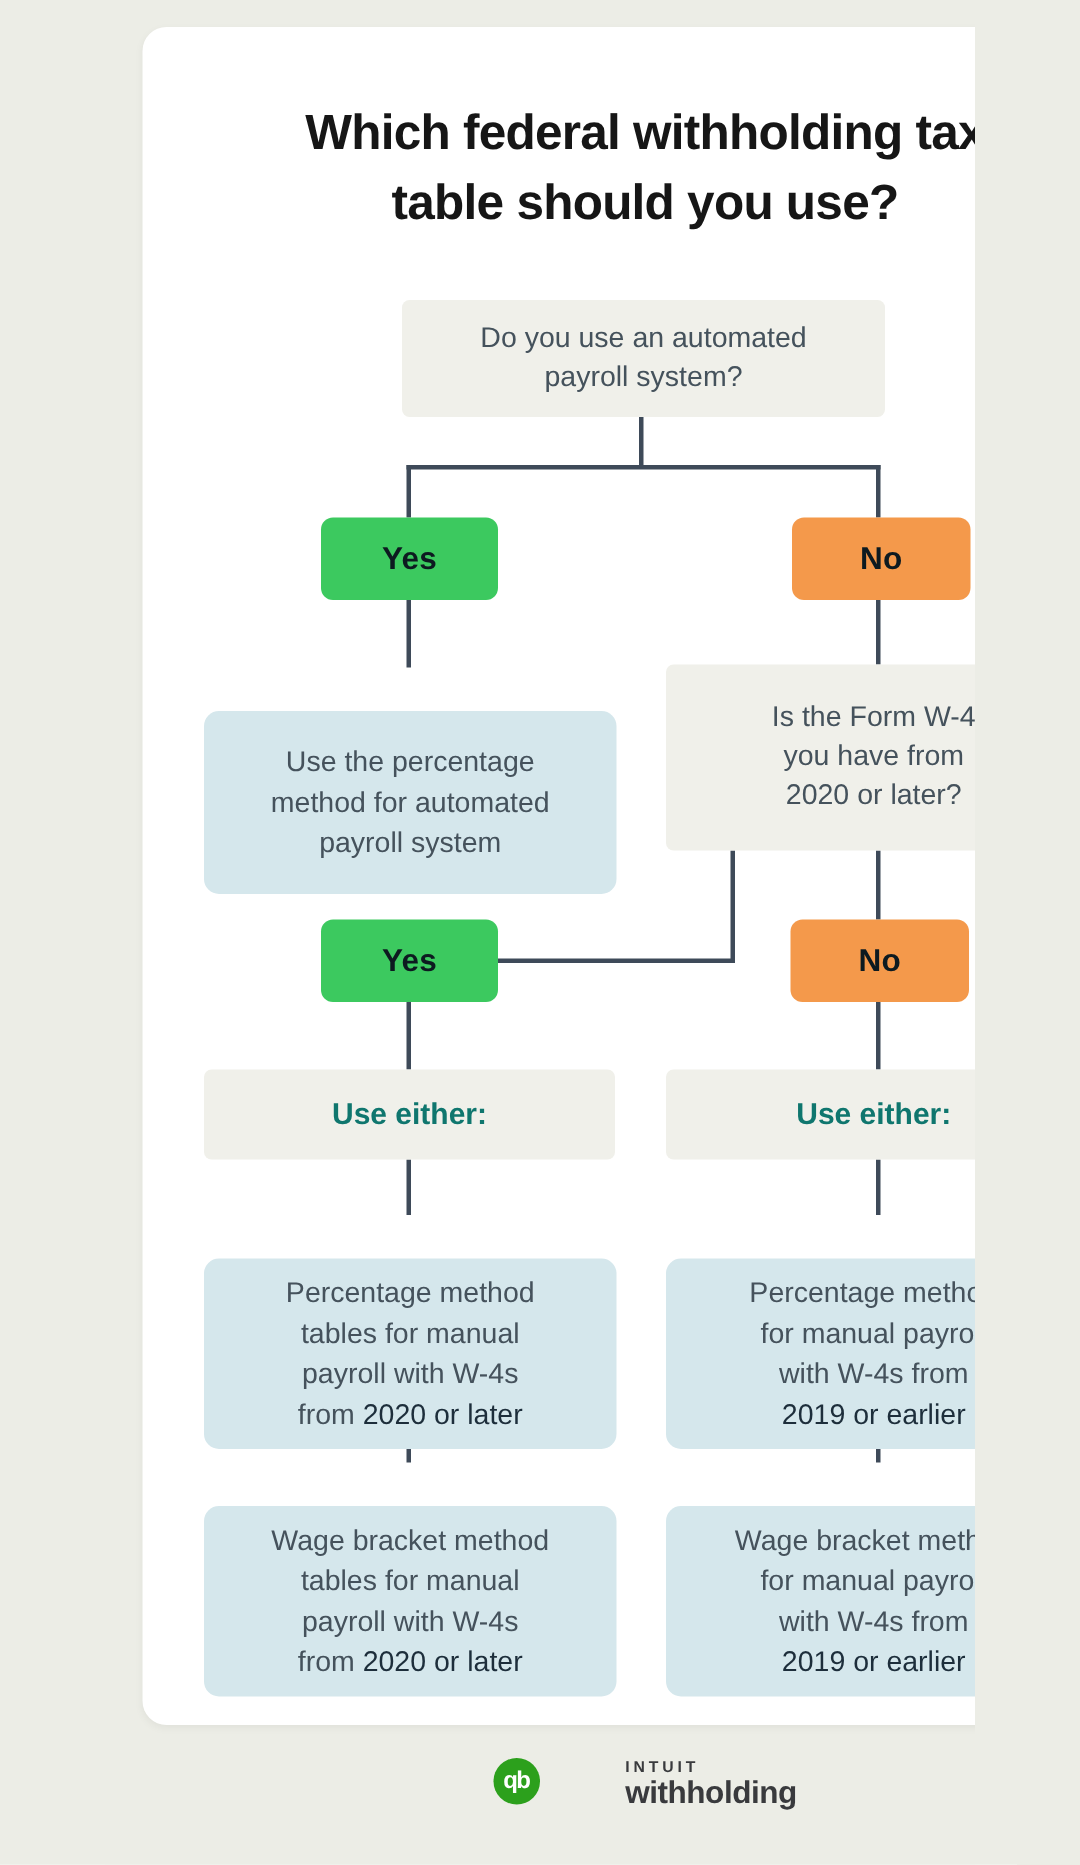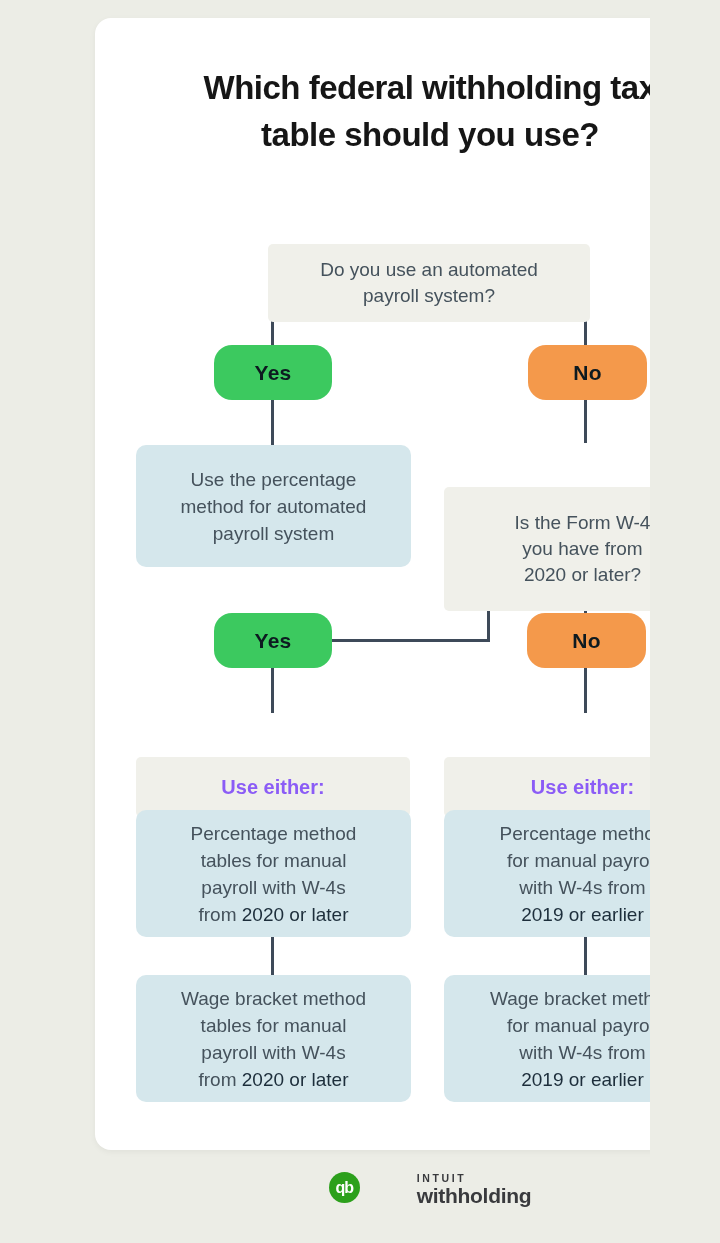--- a/index.html
+++ b/index.html
@@ -20,26 +20,26 @@
   .title{
     position:absolute; left:60px; top:64px; width:600px;
     font-size:33px; line-height:47px; font-weight:700; letter-spacing:-0.5px;
     color:var(--title-color); text-align:center; white-space:pre-line;
   }
   .node{
     position:absolute; display:flex; align-items:center; justify-content:center;
     text-align:center; box-sizing:border-box; padding:6px 10px;
   }
   .node .node-text{white-space:pre-line;}
-  .gray{background:var(--gray-box); border-radius:5px; color:var(--text-dark); font-size:19px; line-height:26px;margin-top:44px;}
-  .blue{background:var(--blue-box); border-radius:10px; color:var(--text-dark); font-size:19px; line-height:27px;}
+  .gray{background:var(--gray-box); border-radius:5px; color:var(--text-dark); font-size:19px; line-height:26px;}
+  .blue{background:var(--blue-box); border-radius:10px; color:var(--text-dark); font-size:19px; line-height:27px;margin-top:29px;}
   .blue b, .bold-tail{font-weight:400; color:var(--text-bold);}
-  .either{font-weight:700; font-size:20px; color:#8b5cf6;}
+  .either{font-weight:700; font-size:20px; color:#0f766e;}
   .btn{
-    border-radius:18px; font-weight:700; font-size:21px; color:#0D1A20; letter-spacing:.2px;
+    border-radius:8px; font-weight:700; font-size:21px; color:#0D1A20; letter-spacing:.2px;
   }
   .btn.yes{background:var(--yes-green);}
   .btn.no{background:var(--no-orange);}
   .line{position:absolute; background:var(--line);}
   .footer{
     position:absolute; left:0; top:1172px; width:720px; height:46px;
     display:flex; align-items:flex-start; justify-content:center; gap:9px;
   }
   .qb-badge{
     width:31px; height:31px; border-radius:50%; background:var(--brand-green);

